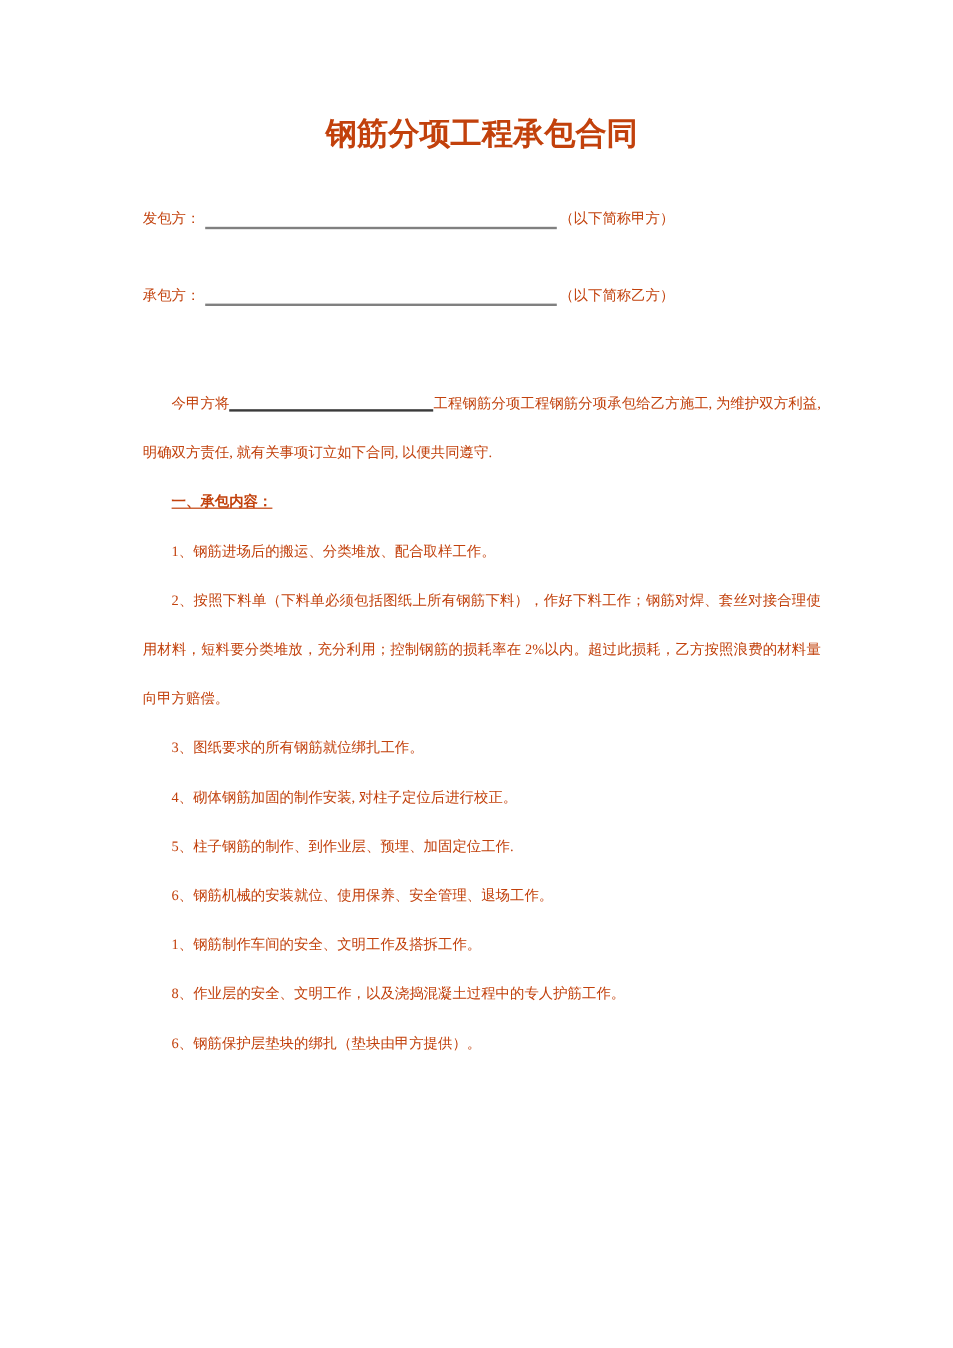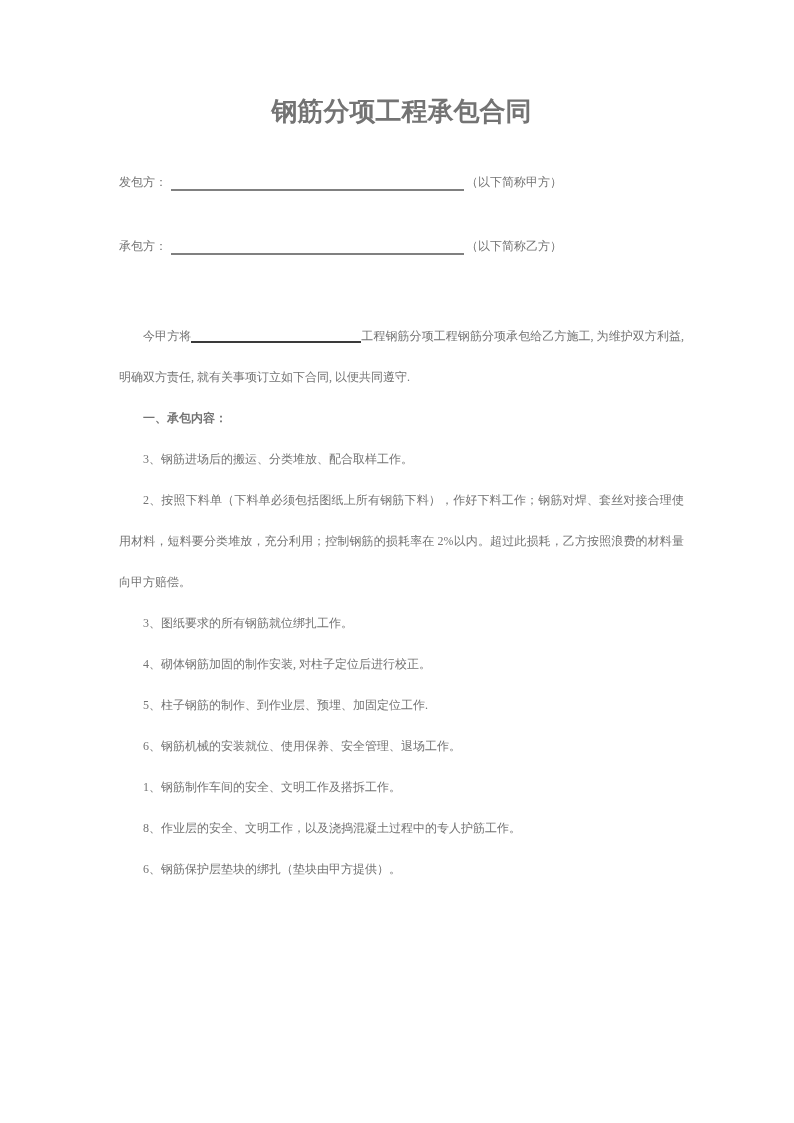--- a/index.html
+++ b/index.html
@@ -3,21 +3,21 @@
 <meta charset="utf-8">
 <style>
   * { margin:0; padding:0; box-sizing:border-box; }
   html, body { background:#ffffff; }
   .page {
     position:relative;
     width:794px;
     height:1123px;
     margin:0 auto;
     background:#ffffff;
-    color:#737373;
+    color:#c2410c;
     font-family:"Liberation Serif","DejaVu Serif",serif;
     padding:92px 110px 40px 119px;
     overflow:hidden;
   }
   .title {
     font-size:26px;
     font-weight:bold;
     text-align:center;
     line-height:40px;
     white-space:nowrap;
@@ -44,21 +44,21 @@
     width:170px;
     border-bottom:2px solid #3a3a3a;
     vertical-align:-3px;
   }
   .body-text {
     font-size:12px;
     line-height:41px;
     text-align:justify;
   }
   .intro { margin-top:56px; text-indent:2em; }
-  .heading { font-weight:bold; text-indent:2em; }
+  .heading { font-weight:bold; text-indent:2em;text-decoration:underline; }
   .item { text-indent:2em; }
 </style>
 </head>
 <body>
 
 <div class="page">
 
   <h1 class="title">钢筋分项工程承包合同</h1>
 
   <div class="party-row a">
@@ -68,21 +68,21 @@
   <div class="party-row b">
     <span>承包方：</span><span class="blank party-blank"></span><span>（以下简称乙方）</span>
   </div>
 
   <p class="body-text intro">
     <span>今甲方将</span><span class="blank intro-blank"></span><span>工程钢筋分项工程钢筋分项承包给乙方施工, 为维护双方利益, 明确双方责任, 就有关事项订立如下合同, 以便共同遵守.</span>
   </p>
 
   <p class="body-text heading">一、承包内容：</p>
 
-  <p class="body-text item">3、钢筋进场后的搬运、分类堆放、配合取样工作。</p>
+  <p class="body-text item">1、钢筋进场后的搬运、分类堆放、配合取样工作。</p>
   <p class="body-text item">2、按照下料单（下料单必须包括图纸上所有钢筋下料），作好下料工作；钢筋对焊、套丝对接合理使用材料，短料要分类堆放，充分利用；控制钢筋的损耗率在 2%以内。超过此损耗，乙方按照浪费的材料量向甲方赔偿。</p>
   <p class="body-text item">3、图纸要求的所有钢筋就位绑扎工作。</p>
   <p class="body-text item">4、砌体钢筋加固的制作安装, 对柱子定位后进行校正。</p>
   <p class="body-text item">5、柱子钢筋的制作、到作业层、预埋、加固定位工作.</p>
   <p class="body-text item">6、钢筋机械的安装就位、使用保养、安全管理、退场工作。</p>
   <p class="body-text item">1、钢筋制作车间的安全、文明工作及搭拆工作。</p>
   <p class="body-text item">8、作业层的安全、文明工作，以及浇捣混凝土过程中的专人护筋工作。</p>
   <p class="body-text item">6、钢筋保护层垫块的绑扎（垫块由甲方提供）。</p>
 
 </div>

